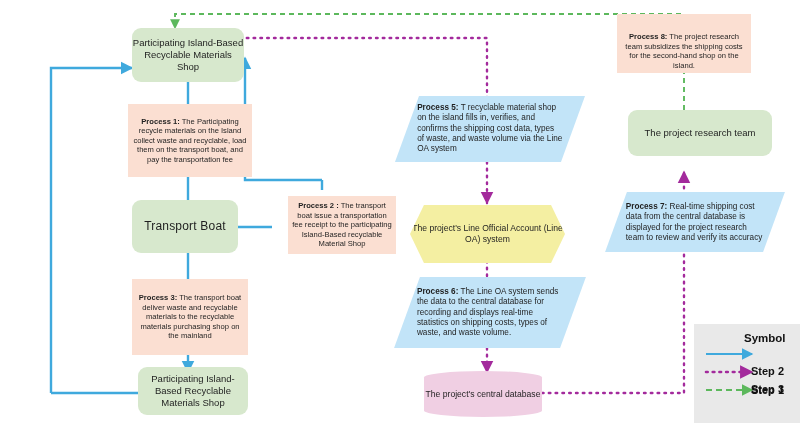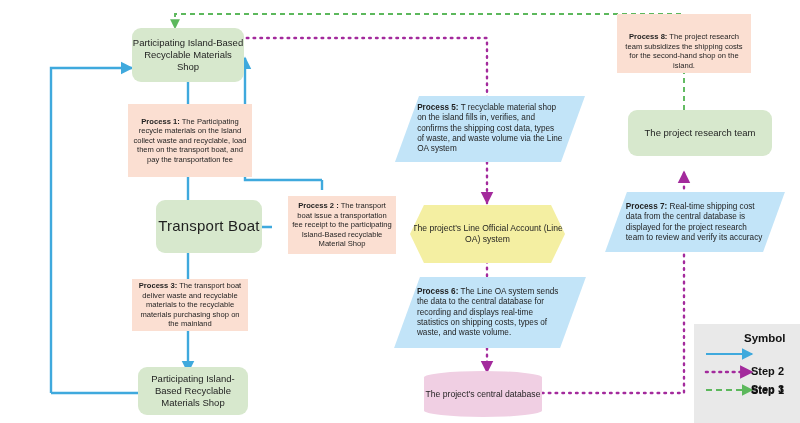--- a/index.html
+++ b/index.html
@@ -6,21 +6,21 @@
   body{width:800px;height:423px;position:relative;overflow:hidden;
        font-family:"Liberation Sans","DejaVu Sans",sans-serif;color:#1a1a1a;}
   #canvas{position:absolute;left:0;top:0;width:800px;height:423px;}
   svg.wires{position:absolute;left:0;top:0;width:800px;height:423px;pointer-events:none;}
 
   .node{position:absolute;box-sizing:border-box;display:flex;align-items:center;
         justify-content:center;text-align:center;line-height:1.25;}
 
   
   .entity{background:#d7e8cd;border-radius:9px;color:#1f1f1f;font-size:9.5px;}
-  .entity.big{font-size:15px;letter-spacing:.2px;margin-left:24px;}
+  .entity.big{font-size:12px;letter-spacing:.2px;}
 
   
   .note{background:#fbdfd2;color:#1f1f1f;font-size:7.6px;padding:3px 4px;}
 
   
   .para{background:#c2e4f8;color:#1f1f1f;font-size:8.2px;
         padding:5px 10px;justify-content:flex-start;text-align:left;
         transform:skewX(-20deg);}
   .para > span{display:block;transform:skewX(20deg);}
 
@@ -98,21 +98,21 @@
   <div class="node entity big" style="left:132px;top:200px;width:106px;height:53px;">
     <span>Transport Boat</span>
   </div>
 
   <div class="node note" style="left:288px;top:196px;width:108px;height:58px;">
     <span>
       <b>Process 2 :</b><span> The transport boat issue a transportation fee receipt to the participating Island-Based recyclable Material Shop</span>
     </span>
   </div>
 
-  <div class="node note" style="left:132px;top:279px;width:116px;height:52px;">
+  <div class="node note" style="left:132px;top:279px;width:116px;height:76px;">
     <span>
       <b>Process 3:</b><span>  The transport boat deliver waste and recyclable materials to the recyclable materials purchasing shop on the mainland</span>
     </span>
   </div>
 
   <div class="node entity" style="left:138px;top:367px;width:110px;height:48px;">
     <span>Participating Island-Based Recyclable Materials Shop</span>
   </div>
 
 

